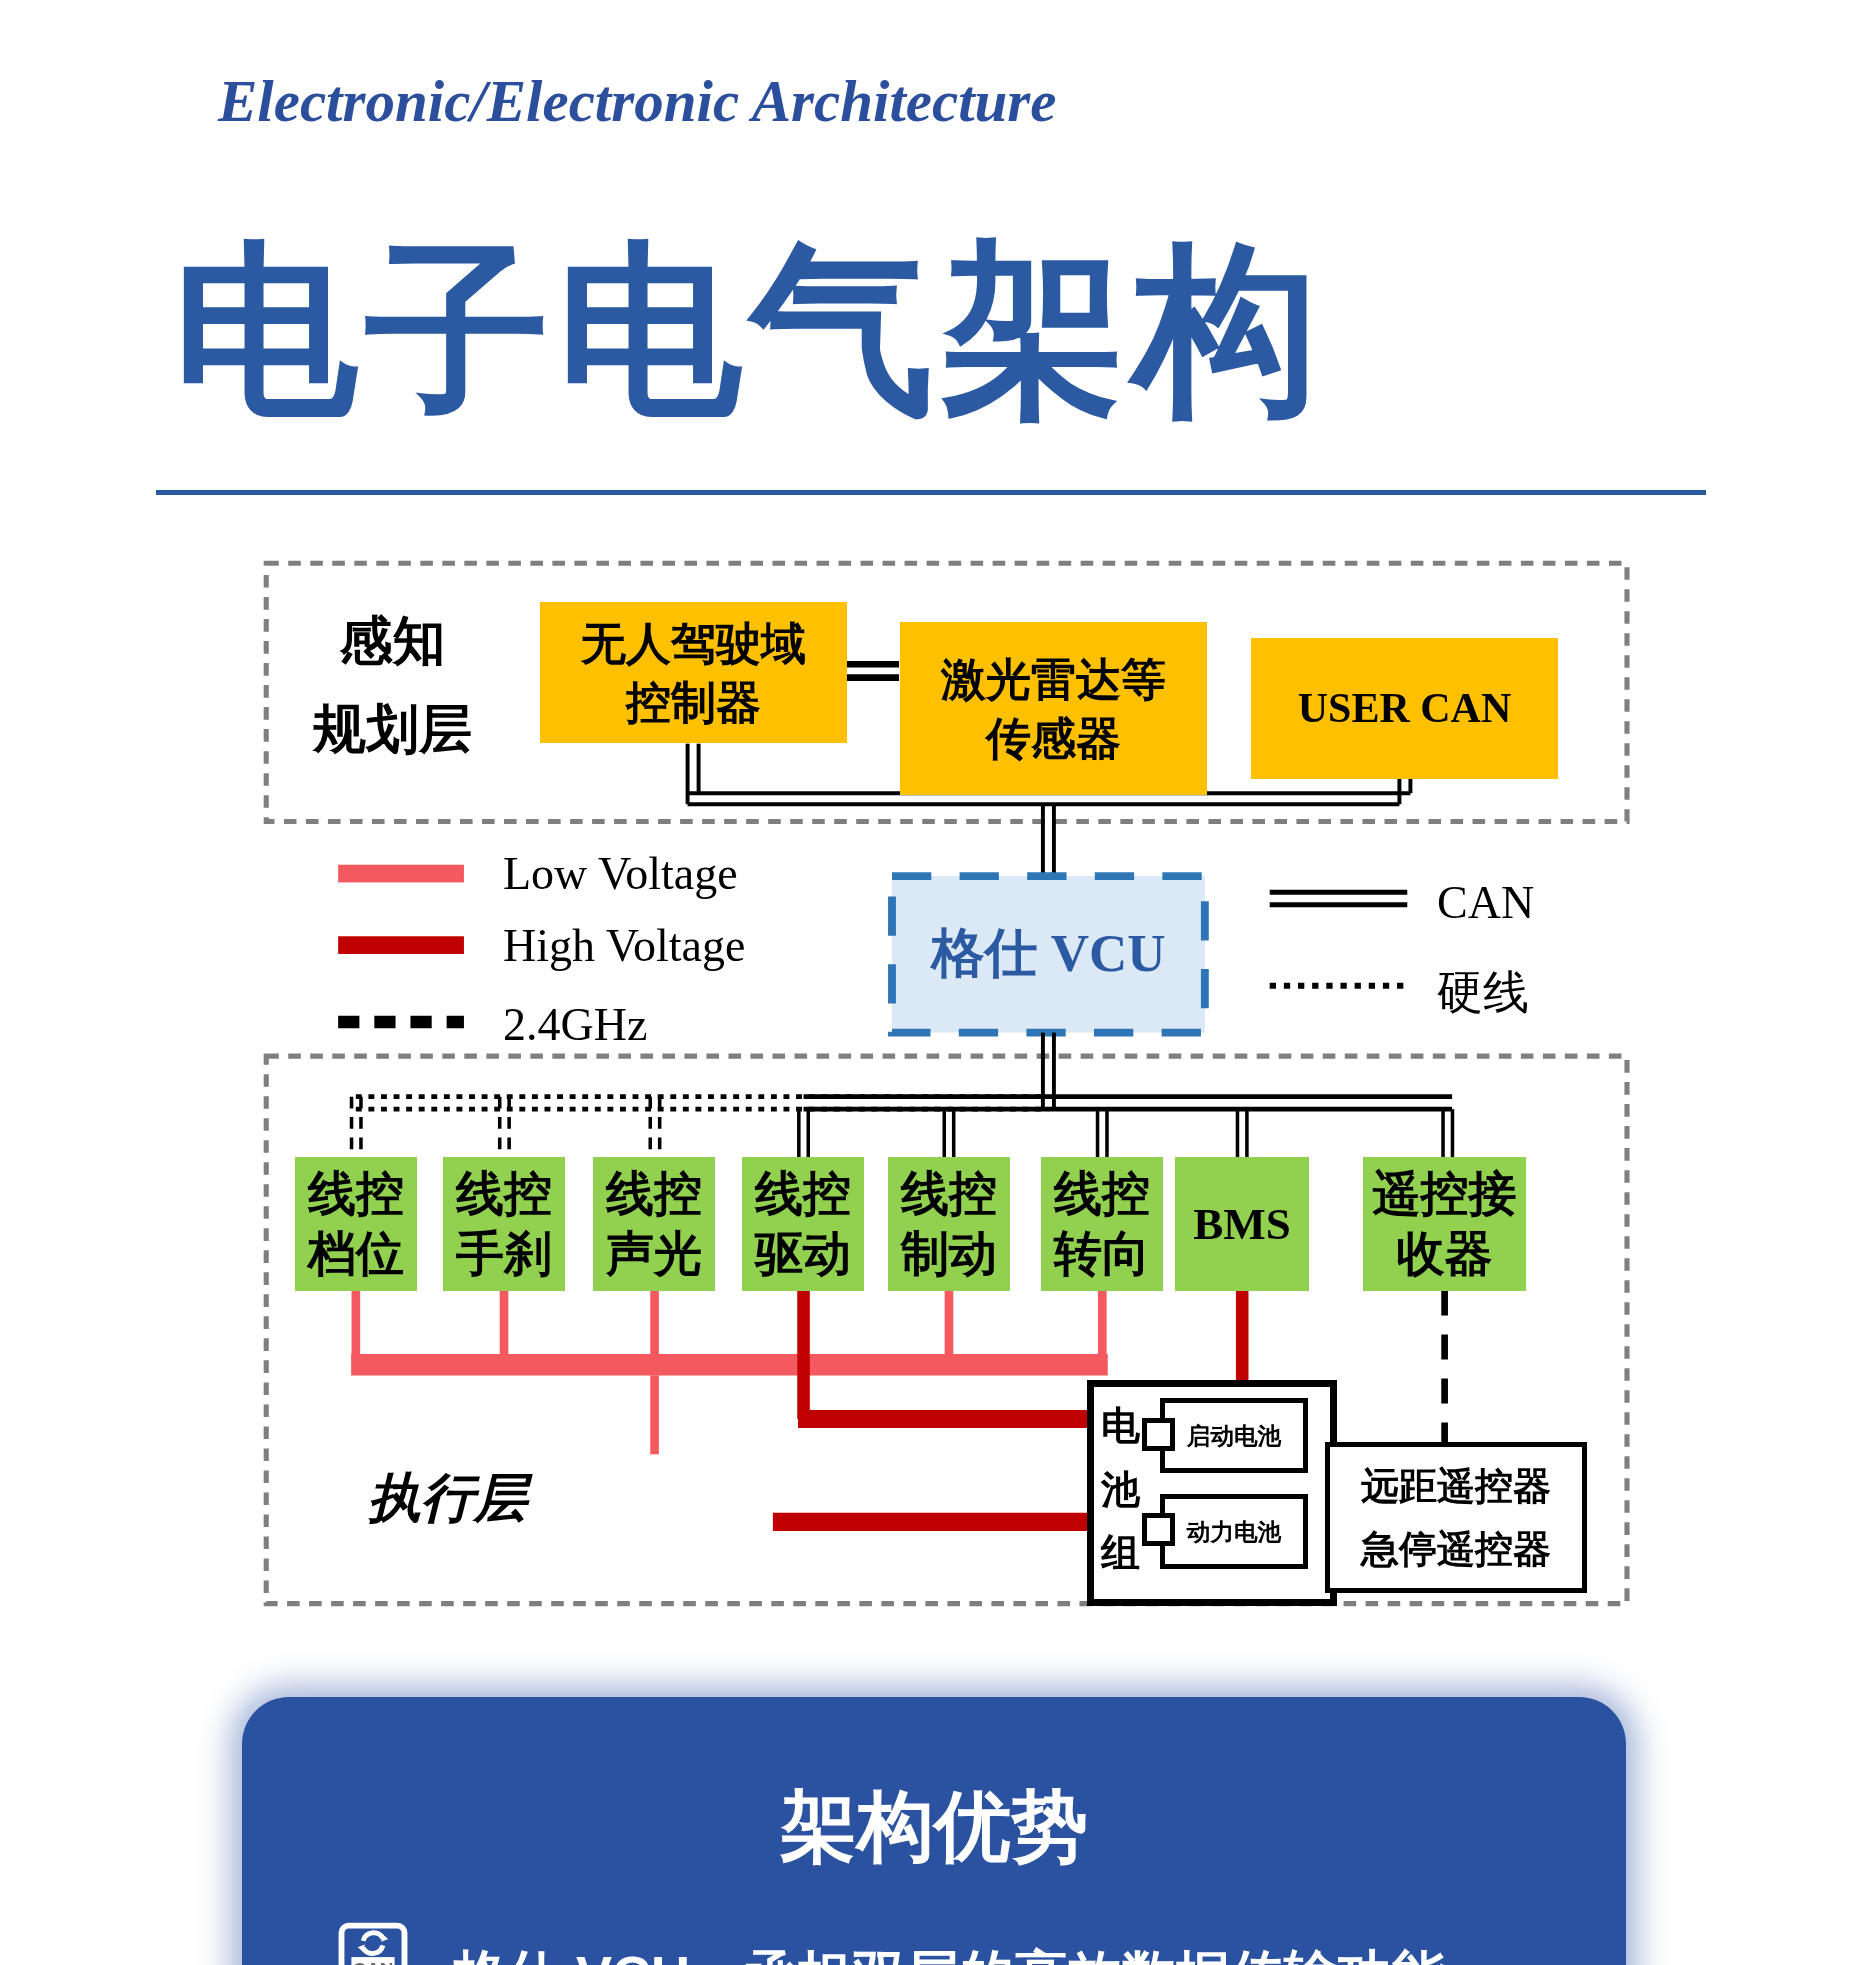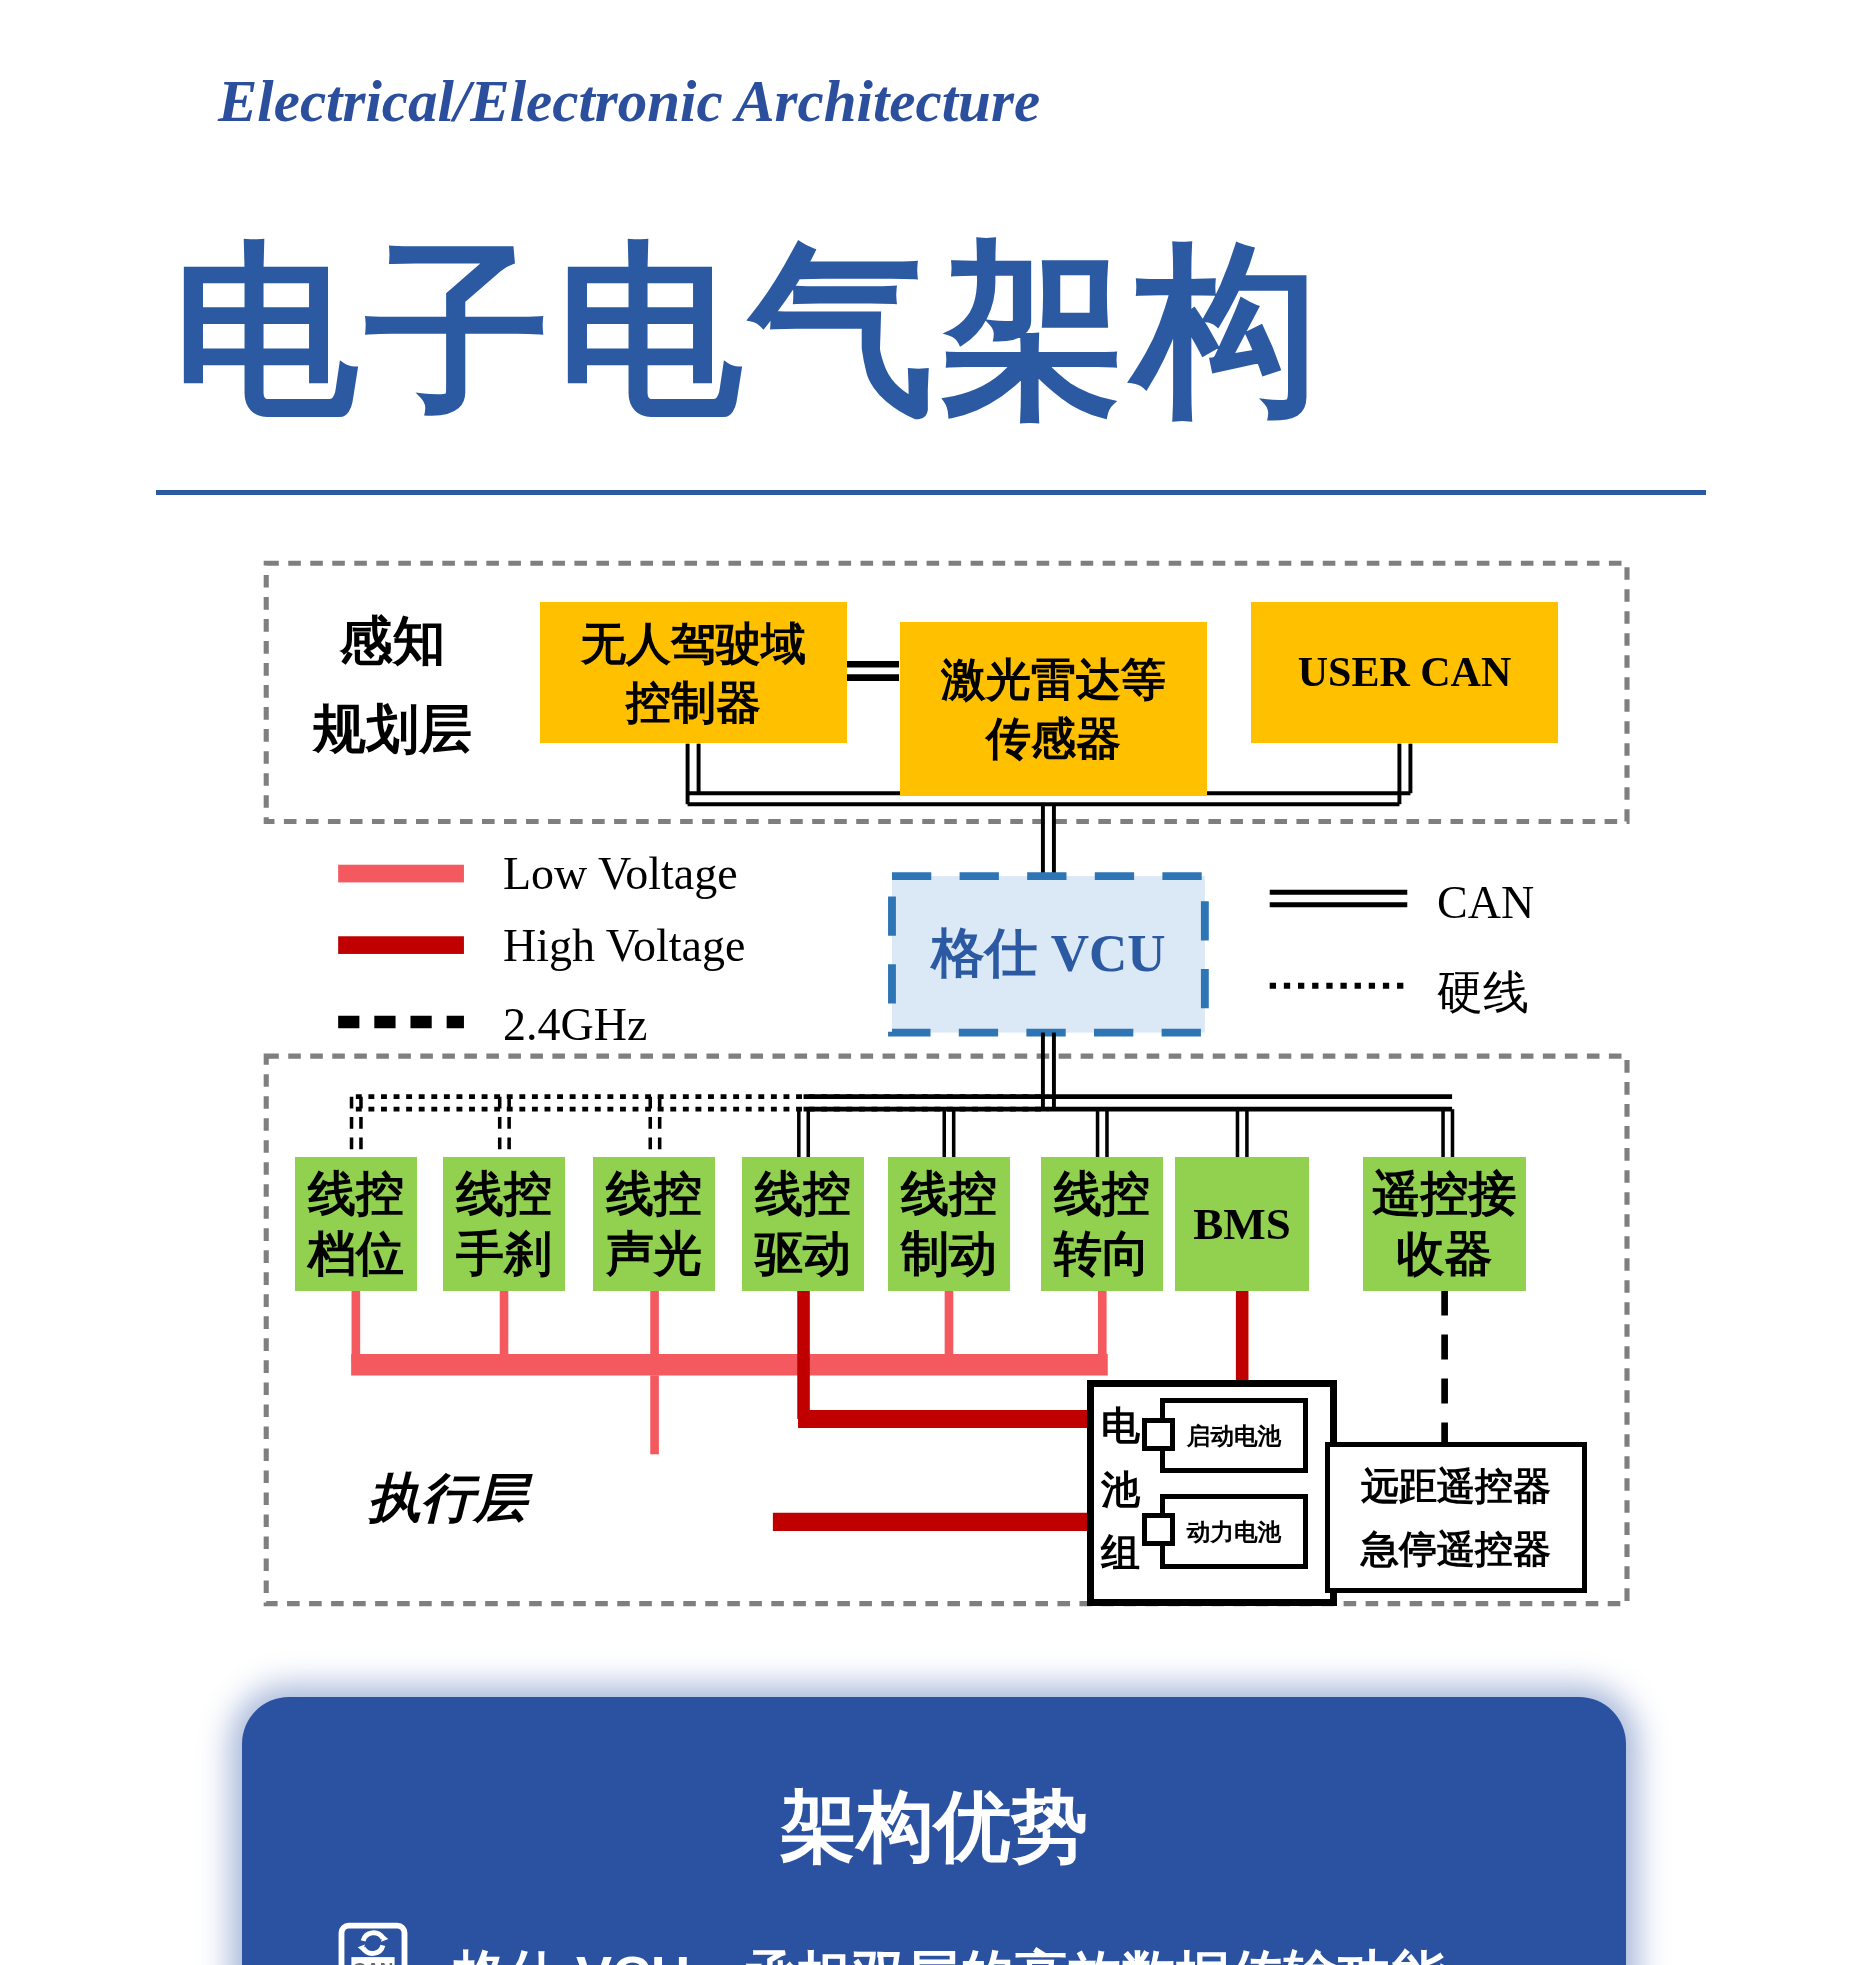--- a/index.html
+++ b/index.html
@@ -13,21 +13,21 @@
     font-family:"Liberation Serif",serif;font-style:italic;font-weight:bold;
     font-size:59px;color:#2b4f9c;z-index:2;}
   .main-title{left:173px;top:212px;width:1336px;height:236px;
     font-size:185px;font-weight:bold;color:#2b5aa3;letter-spacing:7px;
     font-family:"Liberation Sans",sans-serif;z-index:2;line-height:236px;white-space:nowrap;}
   .title-rule{left:156px;top:490px;width:1550px;height:5.1px;background:#2b5aa3;z-index:2;}
 
   .layer-label{font-weight:bold;color:#000;font-size:53px;line-height:88px;z-index:2;}
 
   .obox{background:#FFC000;color:#000;font-weight:bold;font-size:45px;line-height:59px;z-index:2;}
-  .obox.serif{font-family:"Liberation Serif",serif;font-size:42px;}
+  .obox.serif{font-family:"Liberation Serif",serif;font-size:42px;margin-top:36px;}
 
   .vcu-text{left:892px;top:876px;width:313px;height:156px;
     color:#2b5aa3;font-weight:bold;font-size:53px;z-index:3;
     font-family:"Liberation Serif",serif;}
 
   .legend-label{font-family:"Liberation Serif",serif;font-size:46px;color:#000;
     white-space:nowrap;z-index:2;}
 
   .gbox{background:#92D050;color:#000;font-weight:bold;font-size:48px;line-height:60px;z-index:2;}
   .gbox.serif{font-family:"Liberation Serif",serif;font-size:45px;}
@@ -143,21 +143,21 @@
     <rect x="860" y="2382" width="320" height="45" fill="#C00000"></rect>
     <line x1="860" y1="2600" x2="1180" y2="2600" stroke="#000" stroke-width="32" stroke-dasharray="54 38"></line>
 
     <g stroke="#000" stroke-width="13">
       <line x1="3230" y1="2270" x2="3580" y2="2270"></line>
       <line x1="3230" y1="2302" x2="3580" y2="2302"></line>
     </g>
     <line x1="3230" y1="2508" x2="3580" y2="2508" stroke="#000" stroke-width="15" stroke-dasharray="16 20"></line>
   </svg>
 
-  <div class="abs script-subtitle">Electrical/Electronic Architecture</div>
+  <div class="abs script-subtitle">Electronic/Electronic Architecture</div>
   <div class="abs main-title">电子电气架构</div>
   <div class="abs title-rule"></div>
 
   <div class="abs layer-label" style="left:310px;top:597px;width:165px;text-align:center;">
     <span style="display:block;width:100%;">
       <span style="display:block;">感知</span>
       <span style="display:block;">规划层</span>
     </span>
   </div>
 

